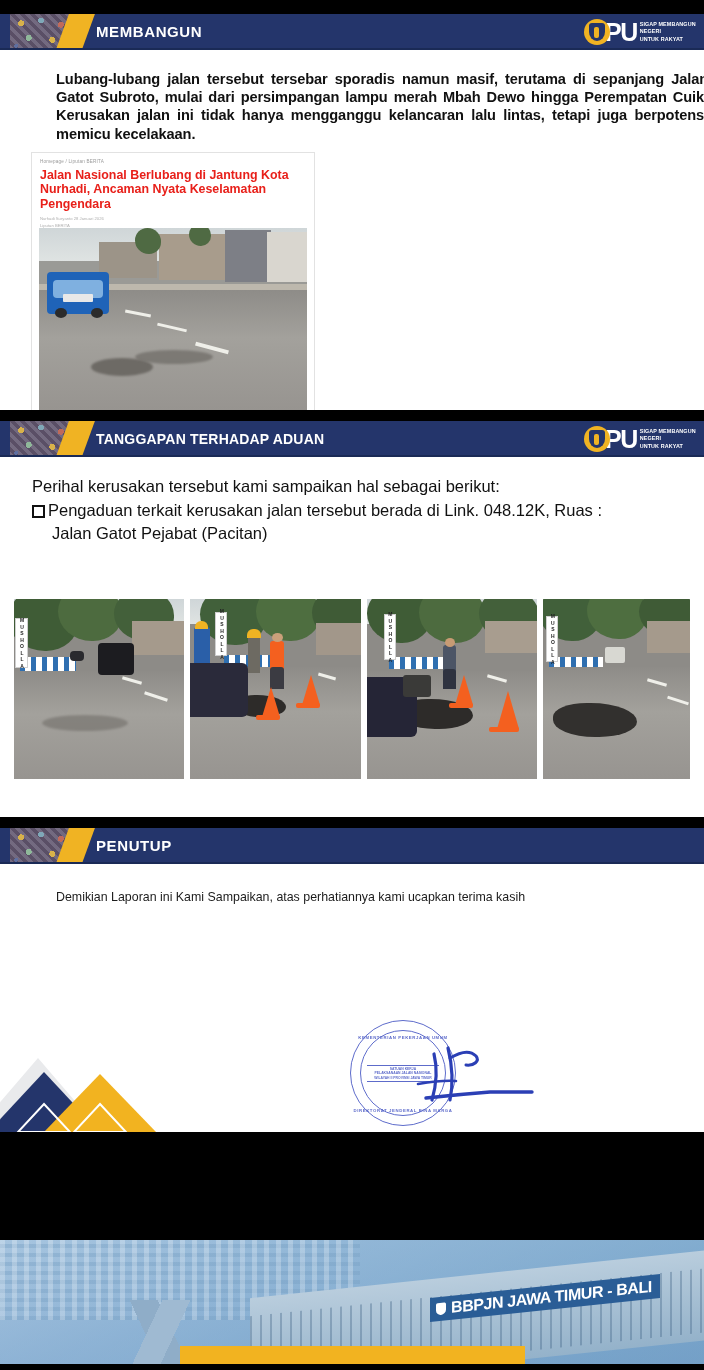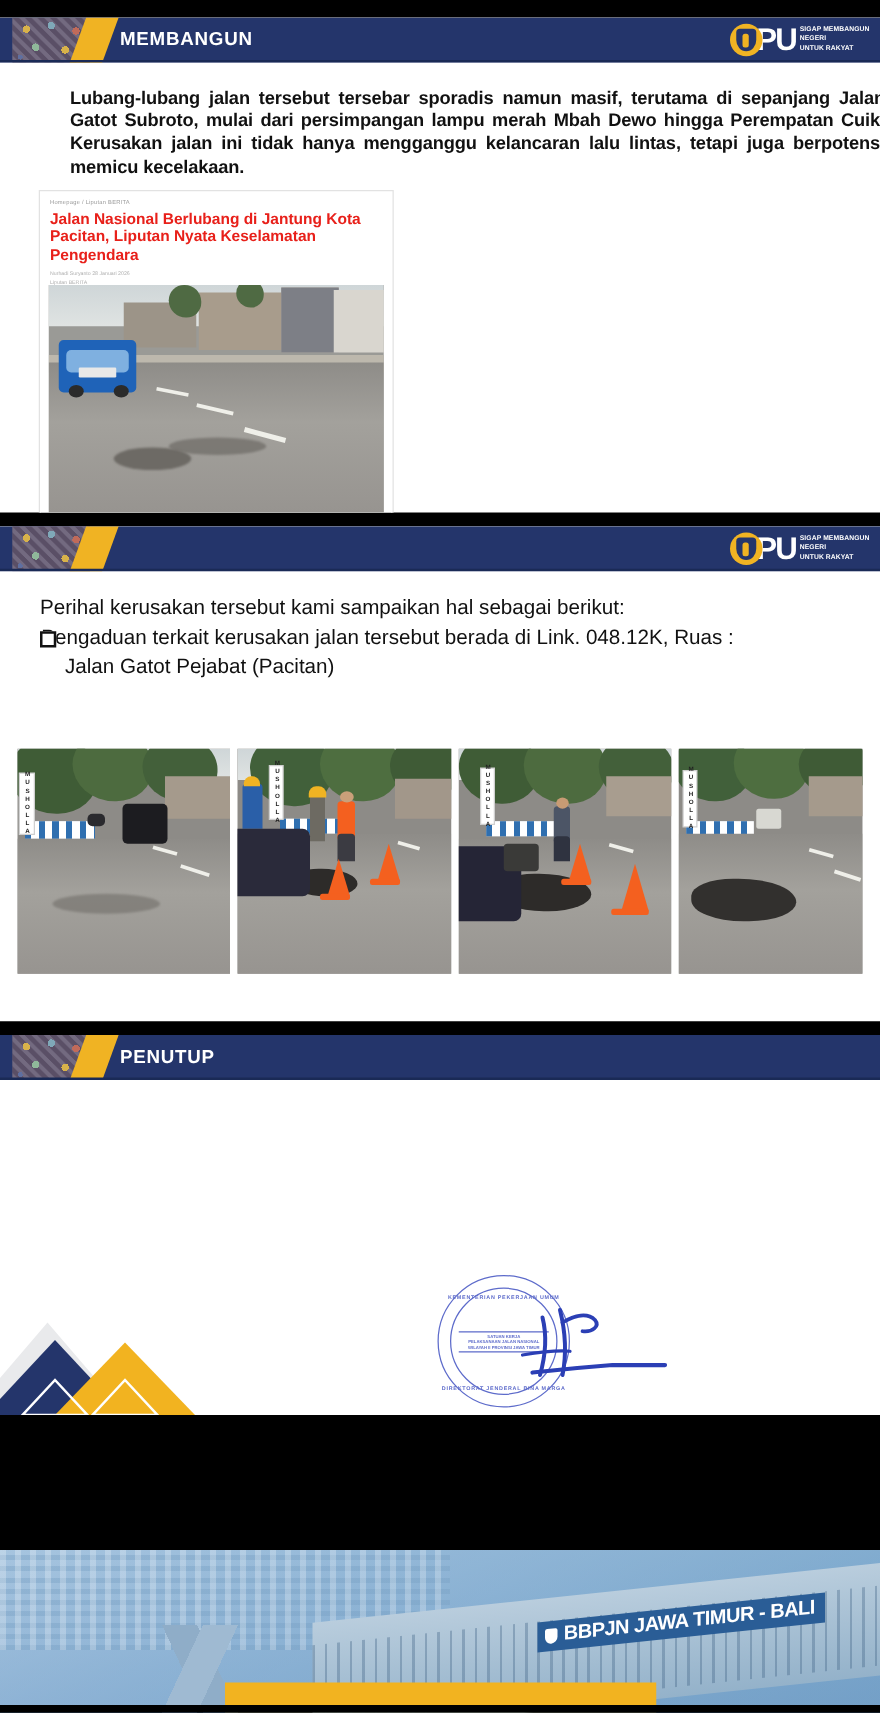--- a/index.html
+++ b/index.html
@@ -193,21 +193,21 @@
   .s2-body {
     position: absolute;
     left: 32px;
     top: 54px;
     width: 664px;
     font-size: 16.5px;
     line-height: 23.6px;
     color: #111111;
   }
   .s2-body .lead { margin: 0; }
-  .s2-body .bul { margin: 0; position: relative; padding-left: 1px; }
+  .s2-body .bul { margin: 0; position: relative; padding-left: 16px; }
   .s2-body .bul::before {
     content: "";
     position: absolute;
     left: 0; top: 6px;
     width: 9px; height: 9px;
     border: 2px solid #111111;
     background: #ffffff;
   }
   .s2-body .sub { margin: 0; padding-left: 20px; }
 
@@ -449,21 +449,21 @@
         <div>UNTUK RAKYAT</div>
       </div>
     </div>
     <div class="hdr-underline"></div>
   </div>
 
   <div class="s1-para">Lubang-lubang jalan tersebut tersebar sporadis namun masif, terutama di sepanjang Jalan Gatot Subroto, mulai dari persimpangan lampu merah Mbah Dewo hingga Perempatan Cuik. Kerusakan jalan ini tidak hanya mengganggu kelancaran lalu lintas, tetapi juga berpotensi memicu kecelakaan.</div>
 
   <div class="news-card">
     <div class="news-crumb">Homepage  /  Liputan BERITA</div>
-    <div class="news-head">Jalan Nasional Berlubang di Jantung Kota Pacitan, Liputan Nyata Keselamatan Pengendara</div>
+    <div class="news-head">Jalan Nasional Berlubang di Jantung Kota Nurhadi, Ancaman Nyata Keselamatan Pengendara</div>
     <div class="news-byline">Nurhadi Suryanto   28 Januari 2026</div>
     <div class="news-byline" style="margin-top:1px">Liputan BERITA</div>
 
     <div class="news-photo">
       <div class="ph">
         <div class="sky"></div>
         <div class="bldg" style="left:120px; top:6px; width:70px; height:46px; background:#a89c8c;"></div>
         <div class="bldg" style="left:186px; top:2px; width:46px; height:52px; background:#8d8madd;"></div>
         <div class="bldg" style="left:186px; top:2px; width:46px; height:52px; background:#7d7f86;"></div>
         <div class="bldg" style="left:228px; top:4px; width:42px; height:50px; background:#d9d6cf;"></div>
@@ -485,20 +485,21 @@
       </div>
     </div>
   </div>
 </div>
 
 <div class="slide" id="slide2" style="top:421px; height:396px;">
 
   <div class="hdr">
     <div class="hdr-batik"></div>
     <div class="hdr-slash"></div>
+    <div class="hdr-title cond">TANGGAPAN TERHADAP ADUAN</div>
 
     <div class="pu-logo">
       <div class="pu-mark">
         <div class="ring"></div>
           <div class="inner"></div>
           <div class="slot"></div>
       </div>
       <div class="pu-letters">PU</div>
       <div class="pu-tag">
         <div>SIGAP MEMBANGUN</div>
@@ -612,20 +613,21 @@
 
 <div class="slide" id="slide3" style="top:828px; height:304px;">
 
   <div class="hdr">
     <div class="hdr-batik"></div>
     <div class="hdr-slash"></div>
     <div class="hdr-title">PENUTUP</div>
     <div class="hdr-underline"></div>
   </div>
 
+  <div class="s3-close">Demikian Laporan ini Kami Sampaikan, atas perhatiannya kami ucapkan terima kasih</div>
 
 
   <div class="stamp">
     <div class="stamp-arc-top">KEMENTERIAN PEKERJAAN UMUM</div>
     <div class="stamp-txt">
       <div>SATUAN KERJA</div>
       <div>PELAKSANAAN JALAN NASIONAL</div>
       <div>WILAYAH II PROVINSI JAWA TIMUR</div>
     </div>
     <div class="stamp-arc-bot">DIREKTORAT JENDERAL BINA MARGA</div>

